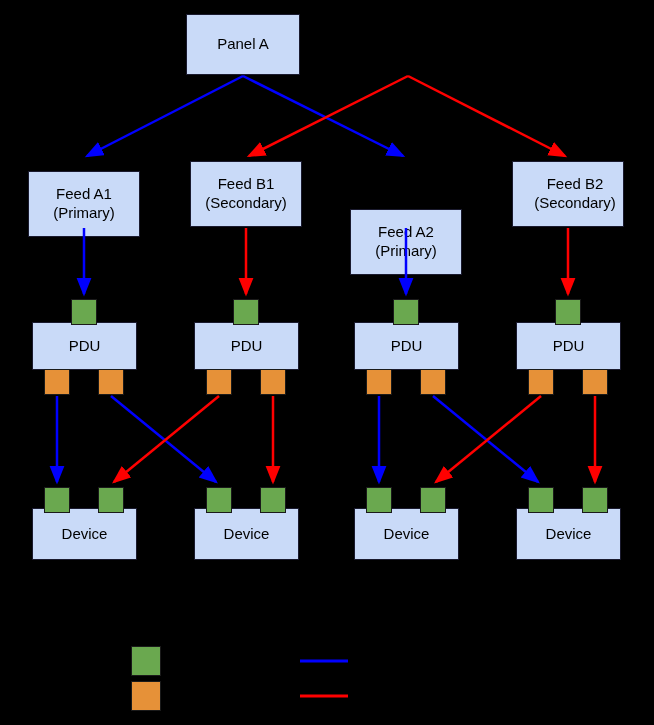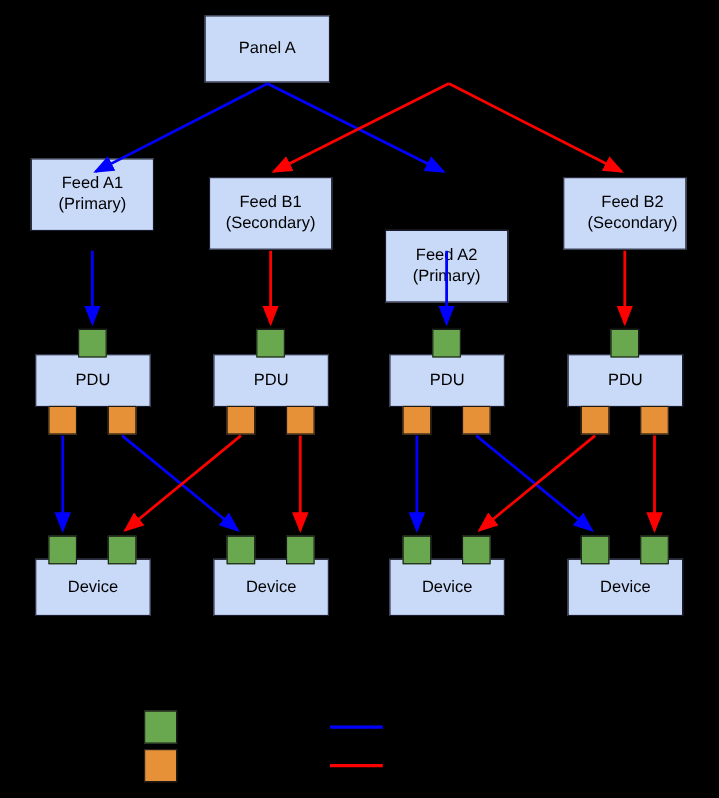--- a/index.html
+++ b/index.html
@@ -10,21 +10,21 @@
   .box{
     position:absolute;background:#c9daf8;border:1px solid #1a1a2e;
     display:flex;flex-direction:column;align-items:center;justify-content:center;
     color:#000;font-size:15px;line-height:1.25;text-align:center;z-index:3;
     box-sizing:border-box;
   }
   
   #panel-a{left:186px;top:14px;width:114px;height:61px;}
   #panel-b{left:351px;top:14px;width:114px;height:61px;}
   
-  #feed-1{left:28px; top:144px;width:112px;height:66px;}
+  #feed-1{left:28px; top:171px;width:112px;height:66px;}
   #feed-2{left:190px;top:161px;width:112px;height:66px;text-align:right;}
   #feed-3{left:350px;top:161px;width:112px;height:66px;margin-top:48px;}
   #feed-4{left:512px;top:161px;width:112px;height:66px;padding-left:14px;}
   
   #pdu-1{left:32px; top:322px;width:105px;height:48px;}
   #pdu-2{left:194px;top:322px;width:105px;height:48px;}
   #pdu-3{left:354px;top:322px;width:105px;height:48px;}
   #pdu-4{left:516px;top:322px;width:105px;height:48px;}
   
   #device-1{left:32px; top:508px;width:105px;height:52px;}

